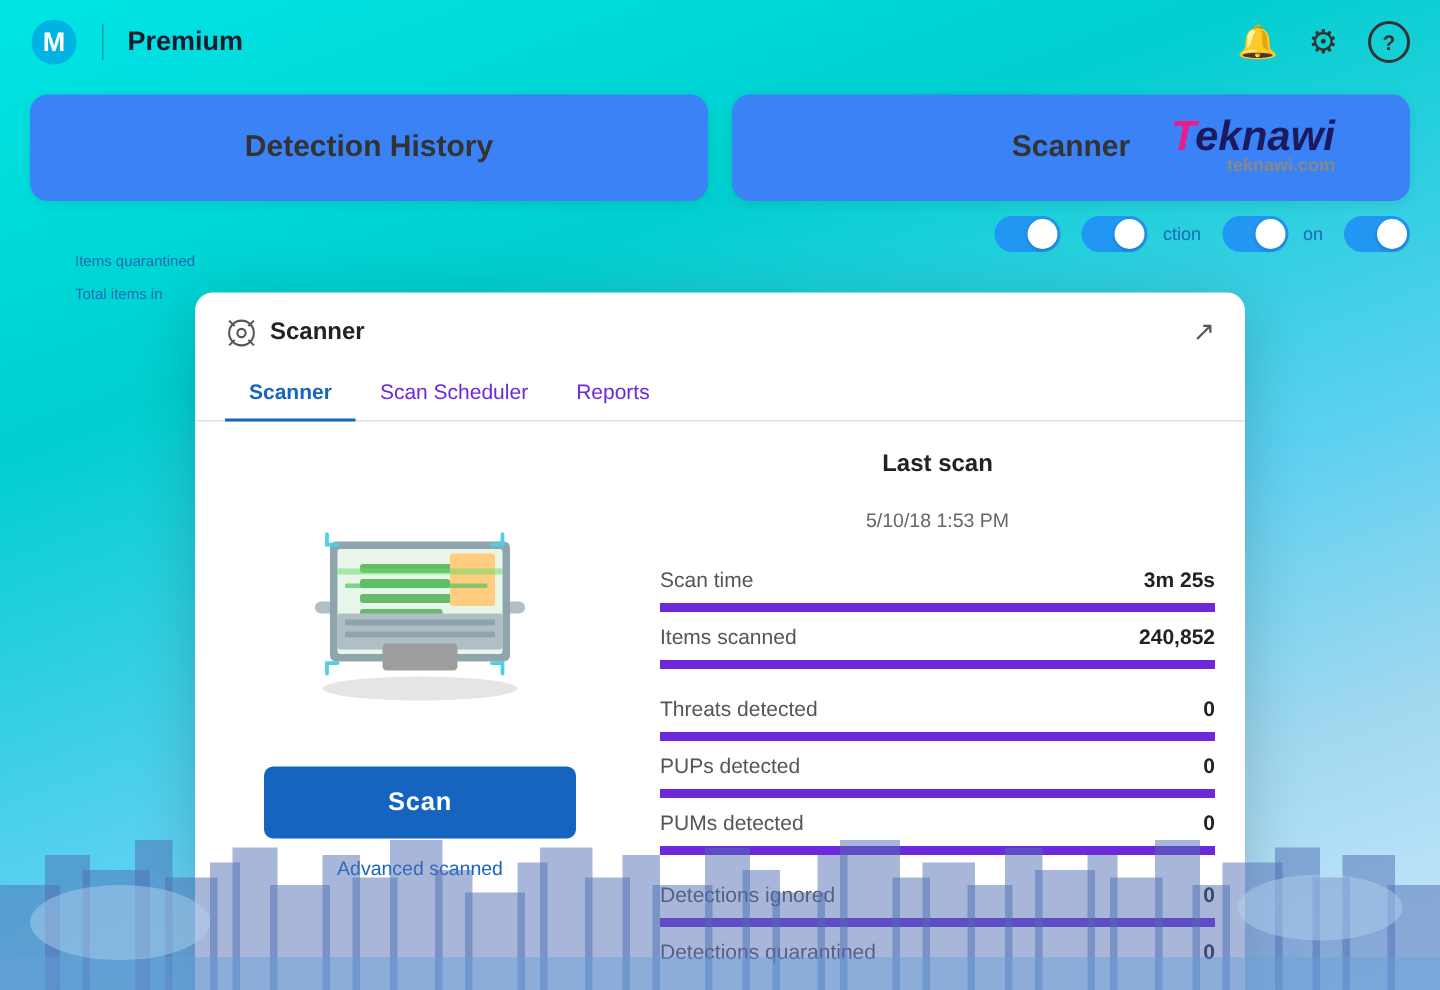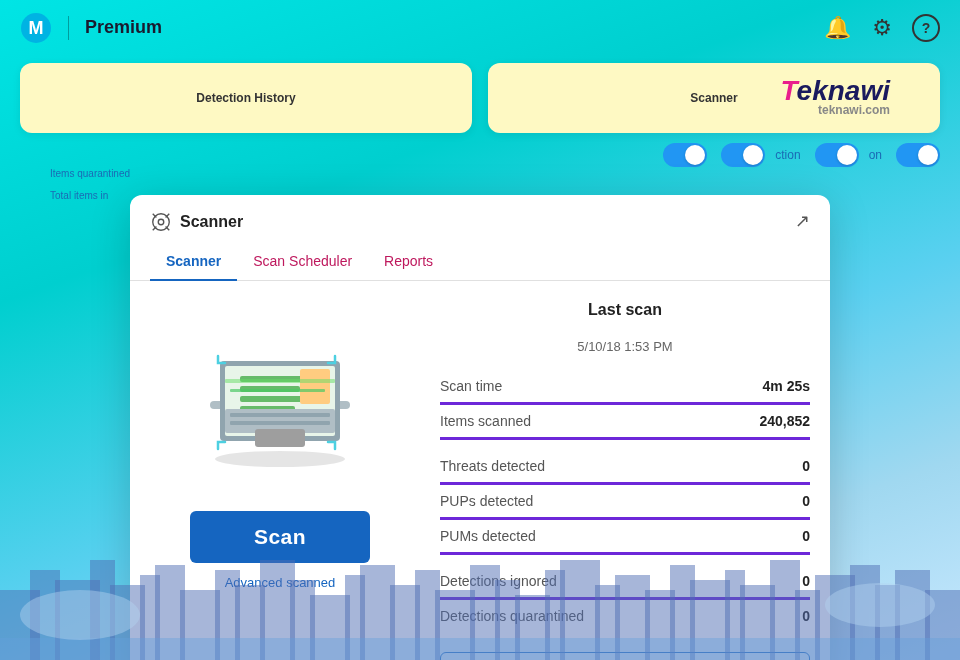--- a/index.html
+++ b/index.html
@@ -53,26 +53,26 @@
     }
 
     
     .cards-row {
       display: flex;
       gap: 16px;
       padding: 0 20px;
       margin-top: 8px;
     }
     .card {
-      background: #fef9c3;
+      background: #3b82f6;
       border-radius: 12px;
       padding: 24px 20px;
       flex: 1;
       text-align: center;
-      font-size: 12px;
+      font-size: 20px;
       font-weight: 600;
       color: #333;
       min-height: 70px;
       display: flex;
       align-items: center;
       justify-content: center;
       box-shadow: 0 2px 8px rgba(0,0,0,0.08);
     }
 
     
@@ -153,21 +153,21 @@
     .modal-tabs {
       display: flex;
       border-bottom: 1px solid #e0e0e0;
       padding: 0 20px;
       margin-top: 10px;
       gap: 0;
     }
     .tab {
       padding: 10px 16px;
       font-size: 14px;
-      color: #be185d;
+      color: #6d28d9;
       cursor: pointer;
       border-bottom: 2px solid transparent;
       margin-bottom: -1px;
     }
     .tab.active {
       color: #1565c0;
       border-bottom: 2px solid #1565c0;
       font-weight: 600;
     }
 
@@ -190,27 +190,27 @@
     
     .laptop-illustration {
       width: 220px;
       height: 200px;
       position: relative;
       margin-bottom: 10px;
     }
 
     
     .scan-btn {
-      width: 180px;
+      width: 208px;
       padding: 14px;
       background: #1565c0;
       color: white;
       border: none;
       border-radius: 6px;
-      font-size: 21px;
+      font-size: 17px;
       font-weight: 600;
       cursor: pointer;
       letter-spacing: 0.5px;
     }
     .advanced-link {
       margin-top: 12px;
       color: #1565c0;
       font-size: 13px;
       cursor: pointer;
       text-decoration: none;
@@ -238,21 +238,21 @@
 
     .scan-stats {
       width: 100%;
     }
     .stat-row {
       display: flex;
       justify-content: space-between;
       padding: 8px 0;
       font-size: 14px;
       color: #444;
-      border-bottom: 3px solid #6d28d9;
+      border-bottom: 6px solid #6d28d9;
     }
     .stat-row:last-child { border-bottom: none; }
     .stat-label { color: #555; }
     .stat-value { font-weight: 600; color: #222; }
     .stat-section-gap {
       height: 10px;
     }
 
     .view-report-btn {
       margin-top: 20px;
@@ -449,21 +449,21 @@
     </div>
 
     <div class="modal-right">
       <div class="last-scan-title">Last scan</div>
       <div class="last-scan-date">5/10/18 1:53 PM</div>
 
       <div class="scan-stats">
 
         <div class="stat-row">
           <span class="stat-label">Scan time</span>
-          <span class="stat-value">4m 25s</span>
+          <span class="stat-value">3m 25s</span>
         </div>
         <div class="stat-row">
           <span class="stat-label">Items scanned</span>
           <span class="stat-value">240,852</span>
         </div>
 
         <div class="stat-section-gap"></div>
 
         <div class="stat-row">
           <span class="stat-label">Threats detected</span>

